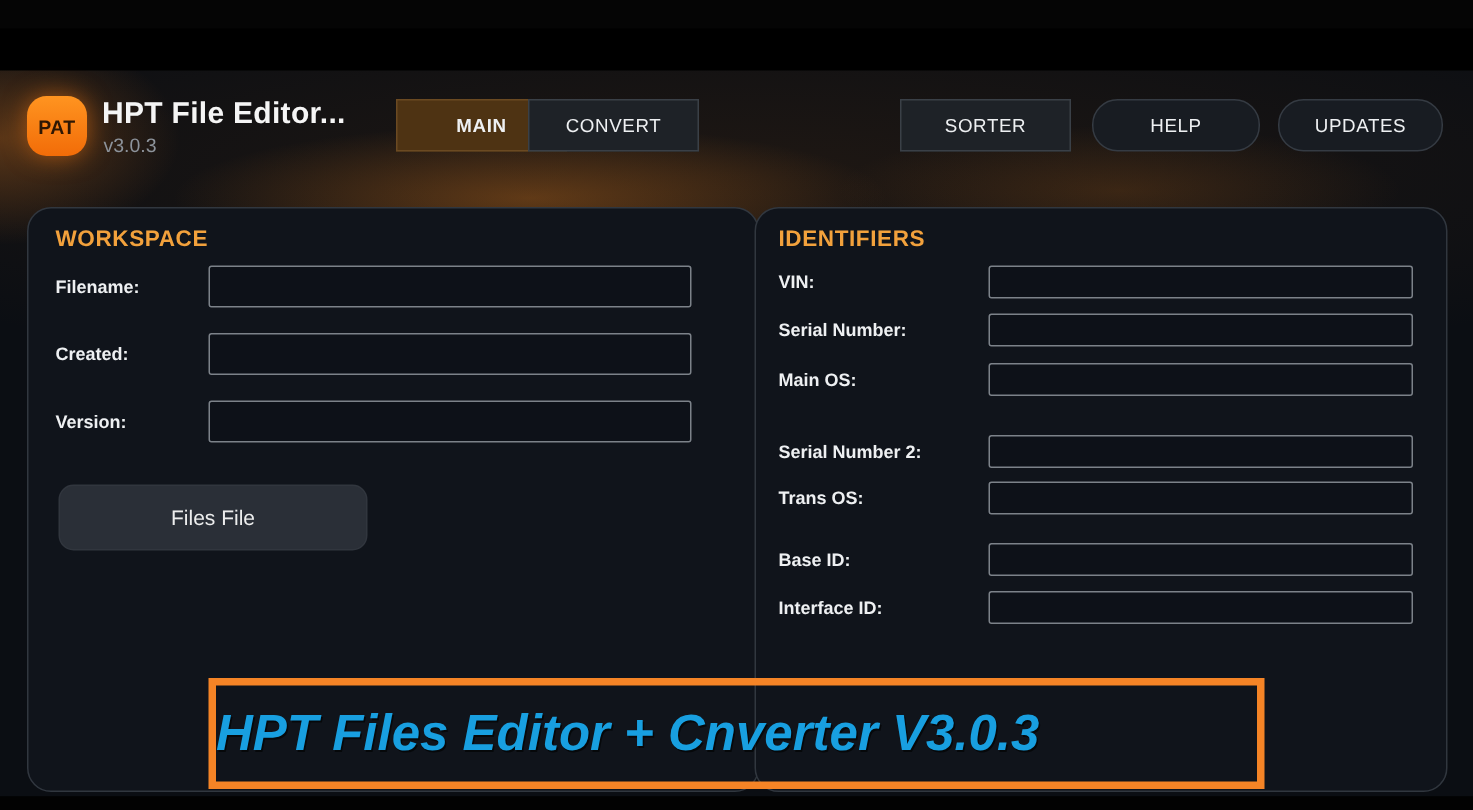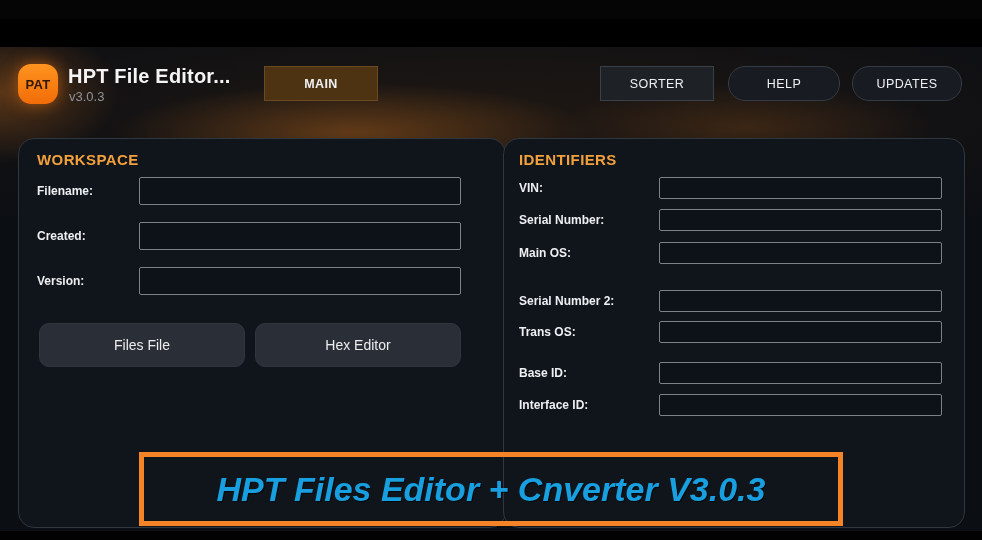--- a/index.html
+++ b/index.html
@@ -75,21 +75,21 @@
   .save-btn { position:absolute; left:20px; top:244px; width:422px; height:44px; border:none; border-radius:12px;
               background:linear-gradient(90deg,#e66000,#ff9200); color:#0c0c0c; font-weight:bold; font-size:15px;
               letter-spacing:.3px; cursor:pointer; font-family:"Liberation Sans",sans-serif; }
 
   
   .id-input { left:155px; width:283px; height:22px; font-size:12px; }
   .id-label { left:15px; }
 
   
   .banner { position:absolute; left:139px; top:405px; width:704px; height:74px; z-index:3;
-            border:5px solid #f58426; display:flex; align-items:center; justify-content:center; }
+            border:5px solid #f58426; display:flex; align-items:center; justify-content:flex-start; }
   .banner-text { color:#189fe0; font-size:34px; font-weight:bold; font-style:italic; letter-spacing:0;
                  text-shadow:1px 1px 0 rgba(0,0,0,.6); white-space:nowrap; }
 
   .bottom-strip { position:absolute; left:0; top:531px; width:982px; height:9px; background:#020202; }
 </style>
 </head>
 <body>
 
 <div class="screen">
 
@@ -98,39 +98,39 @@
 
   <div class="app">
     <div class="glow"></div>
 
     <div class="header">
       <div class="badge">PAT</div>
       <div class="app-title">HPT File Editor...</div>
       <div class="app-version">v3.0.3</div>
 
       <button id="nav-main" class="nav-btn active">MAIN</button>
+      <button id="nav-convert" class="nav-btn">CONVERT</button>
       <button id="nav-help" class="nav-btn pill">HELP</button>
       <button id="nav-sorter" class="nav-btn">SORTER</button>
       <button id="nav-updates" class="nav-btn pill">UPDATES</button>
     </div>
 
     <section class="panel panel-workspace">
       <div class="panel-title">WORKSPACE</div>
 
       <label class="field-label ws-label" style="top:45px">Filename:</label>
       <input class="field-input ws-input" style="top: 38px;" value="">
 
       <label class="field-label ws-label" style="top:90px">Created:</label>
       <input class="field-input ws-input" style="top: 83px;" value="">
 
       <label class="field-label ws-label" style="top:135px">Version:</label>
       <input class="field-input ws-input" style="top: 128px;" value="">
 
       <button id="open-file" class="ghost-btn">Files File</button>
-      <button id="hex-editor" class="ghost-btn">Hex Editor</button>
     </section>
 
     <section class="panel panel-identifiers">
       <div class="panel-title">IDENTIFIERS</div>
 
       <label class="field-label id-label" style="top:42px">VIN:</label>
       <input class="field-input id-input" style="top: 38px;" value="">
 
       <label class="field-label id-label" style="top:74px">Serial Number:</label>
       <input class="field-input id-input" style="top: 70px;" value="">

